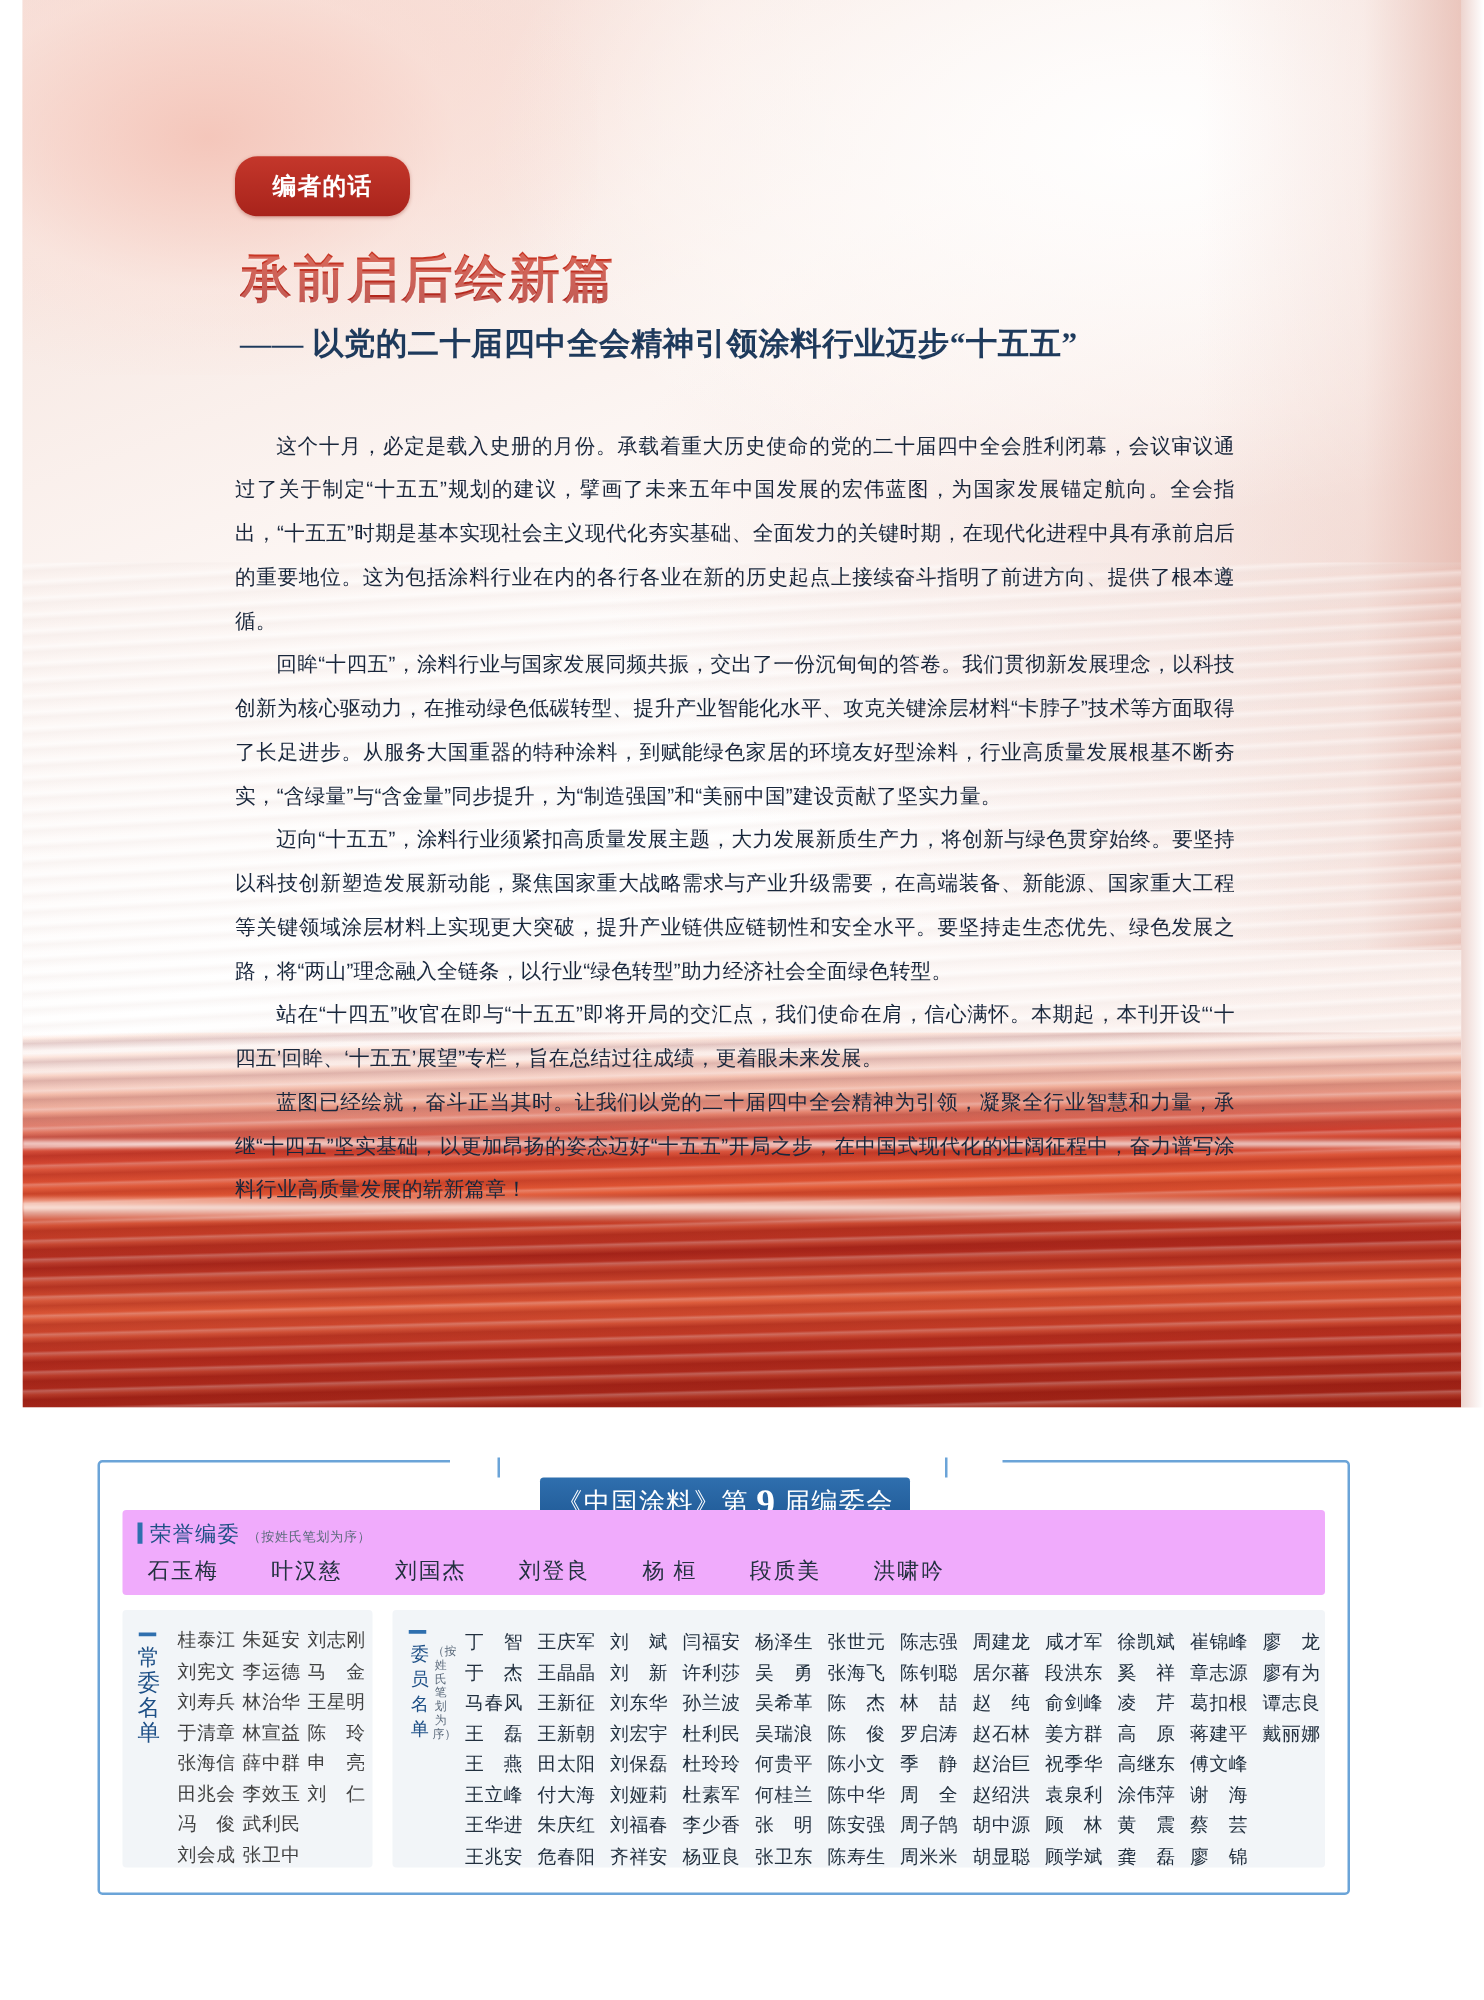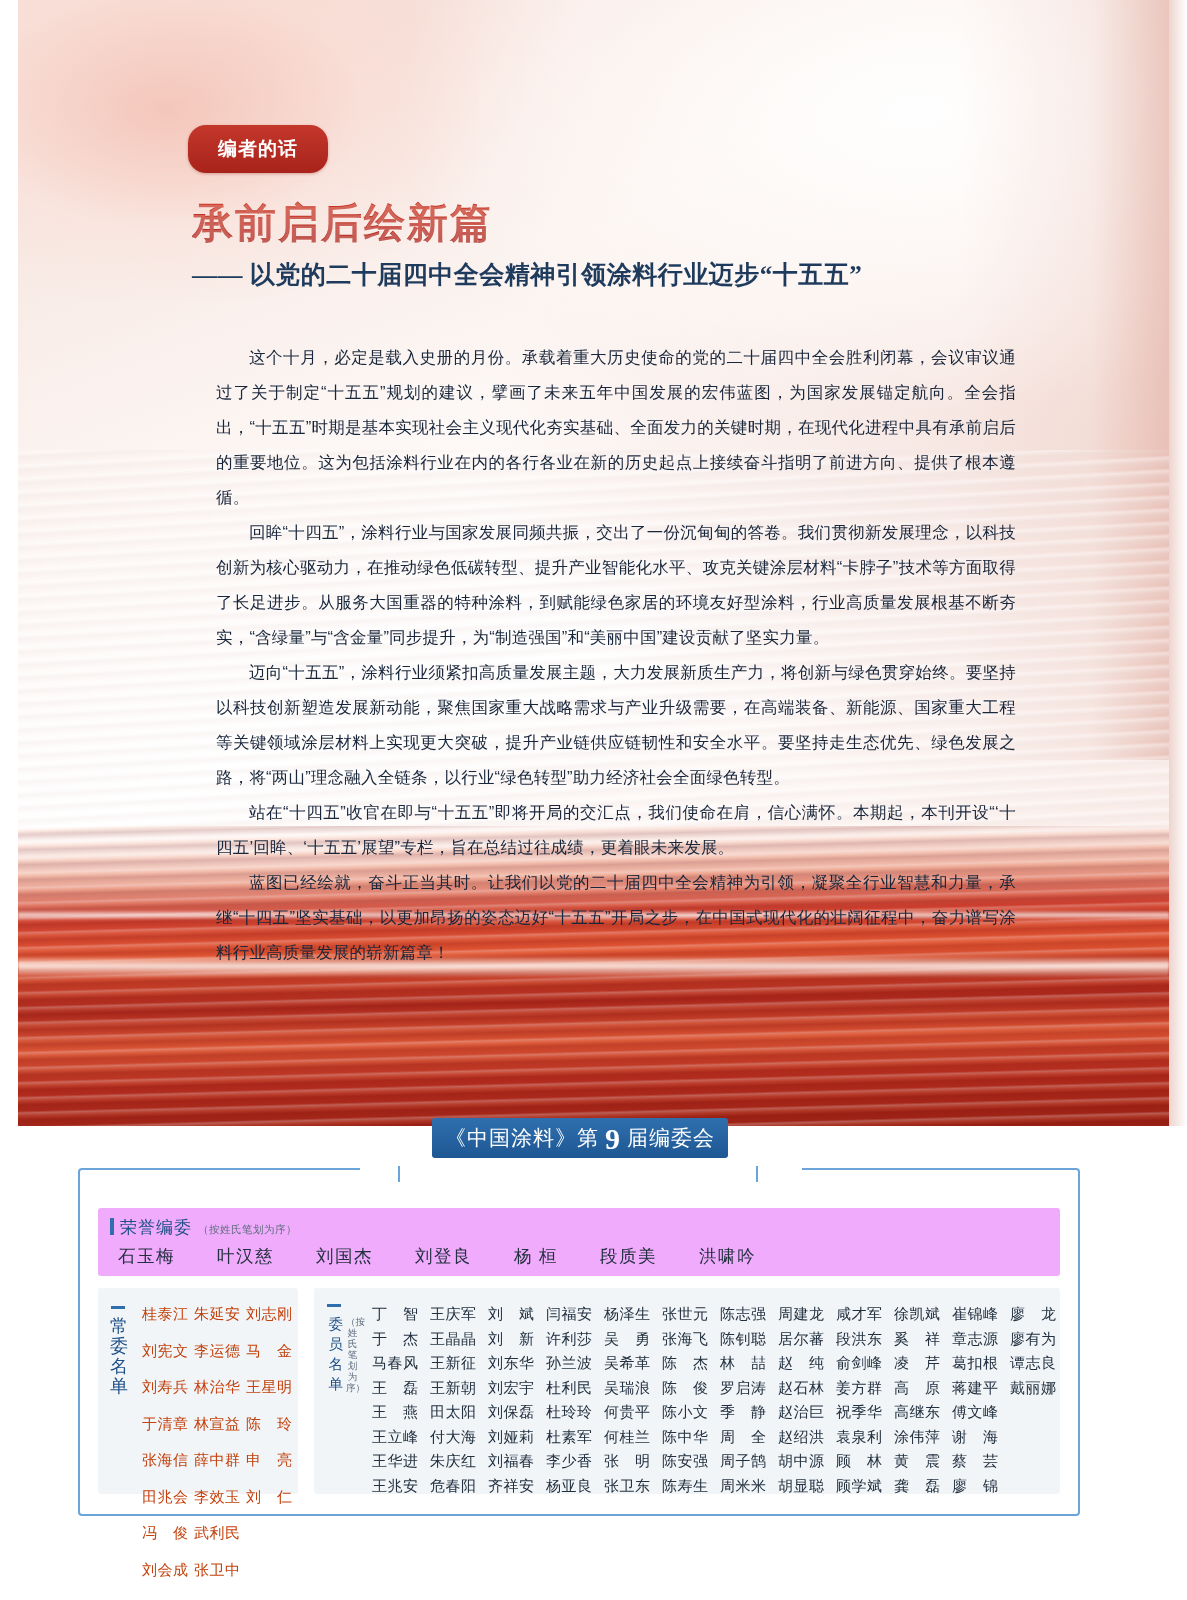--- a/index.html
+++ b/index.html
@@ -158,21 +158,20 @@
   .body-text {
     position: absolute;
     left: 188px;
     top: 340px;
     width: 800px;
     font-size: 16.5px;
     line-height: 35px;
     color: #18263b;
     letter-spacing: 0.2px;
     text-align: justify;
-    margin-left: 28px;
   }
   .body-text p {
     margin: 0 0 0 0;
     text-indent: 2em;
   }
 
   
   .board-panel {
     position: absolute;
     left: 78px;
@@ -191,21 +190,21 @@
     left: 280px;
     top: -3px;
     width: 442px;
     height: 6px;
     background: #ffffff;
   }
 
   .board-title-chip {
     position: absolute;
     left: 432px;
-    top: 1118px;
+    top: 1182px;
     width: 296px;
     height: 40px;
     background: linear-gradient(to bottom, #2f6fae, #1e5793);
     border-radius: 3px;
     display: flex;
     align-items: center;
     justify-content: center;
     color: #ffffff;
     font-family: "Liberation Serif", serif;
     font-size: 21px;
@@ -318,24 +317,24 @@
     line-height: 20px;
     text-align: center;
     letter-spacing: 0;
   }
   .sc-names {
     position: absolute;
     left: 44px;
     top: 14px;
     display: grid;
     grid-template-columns: repeat(3, 52px);
-    gap: 12px 0;
-    font-family: Liberation Serif, serif;
+    gap: 0 0;
+    font-family: Liberation Mono, monospace;
     font-size: 15px;
-    color: #c2410c;
+    color: #404040;
     line-height: 24.5px;
     letter-spacing: .5px;
   }
 
   
   .mem-box {
     position: absolute;
     left: 314px;
     top: 1288px;
     width: 746px;

